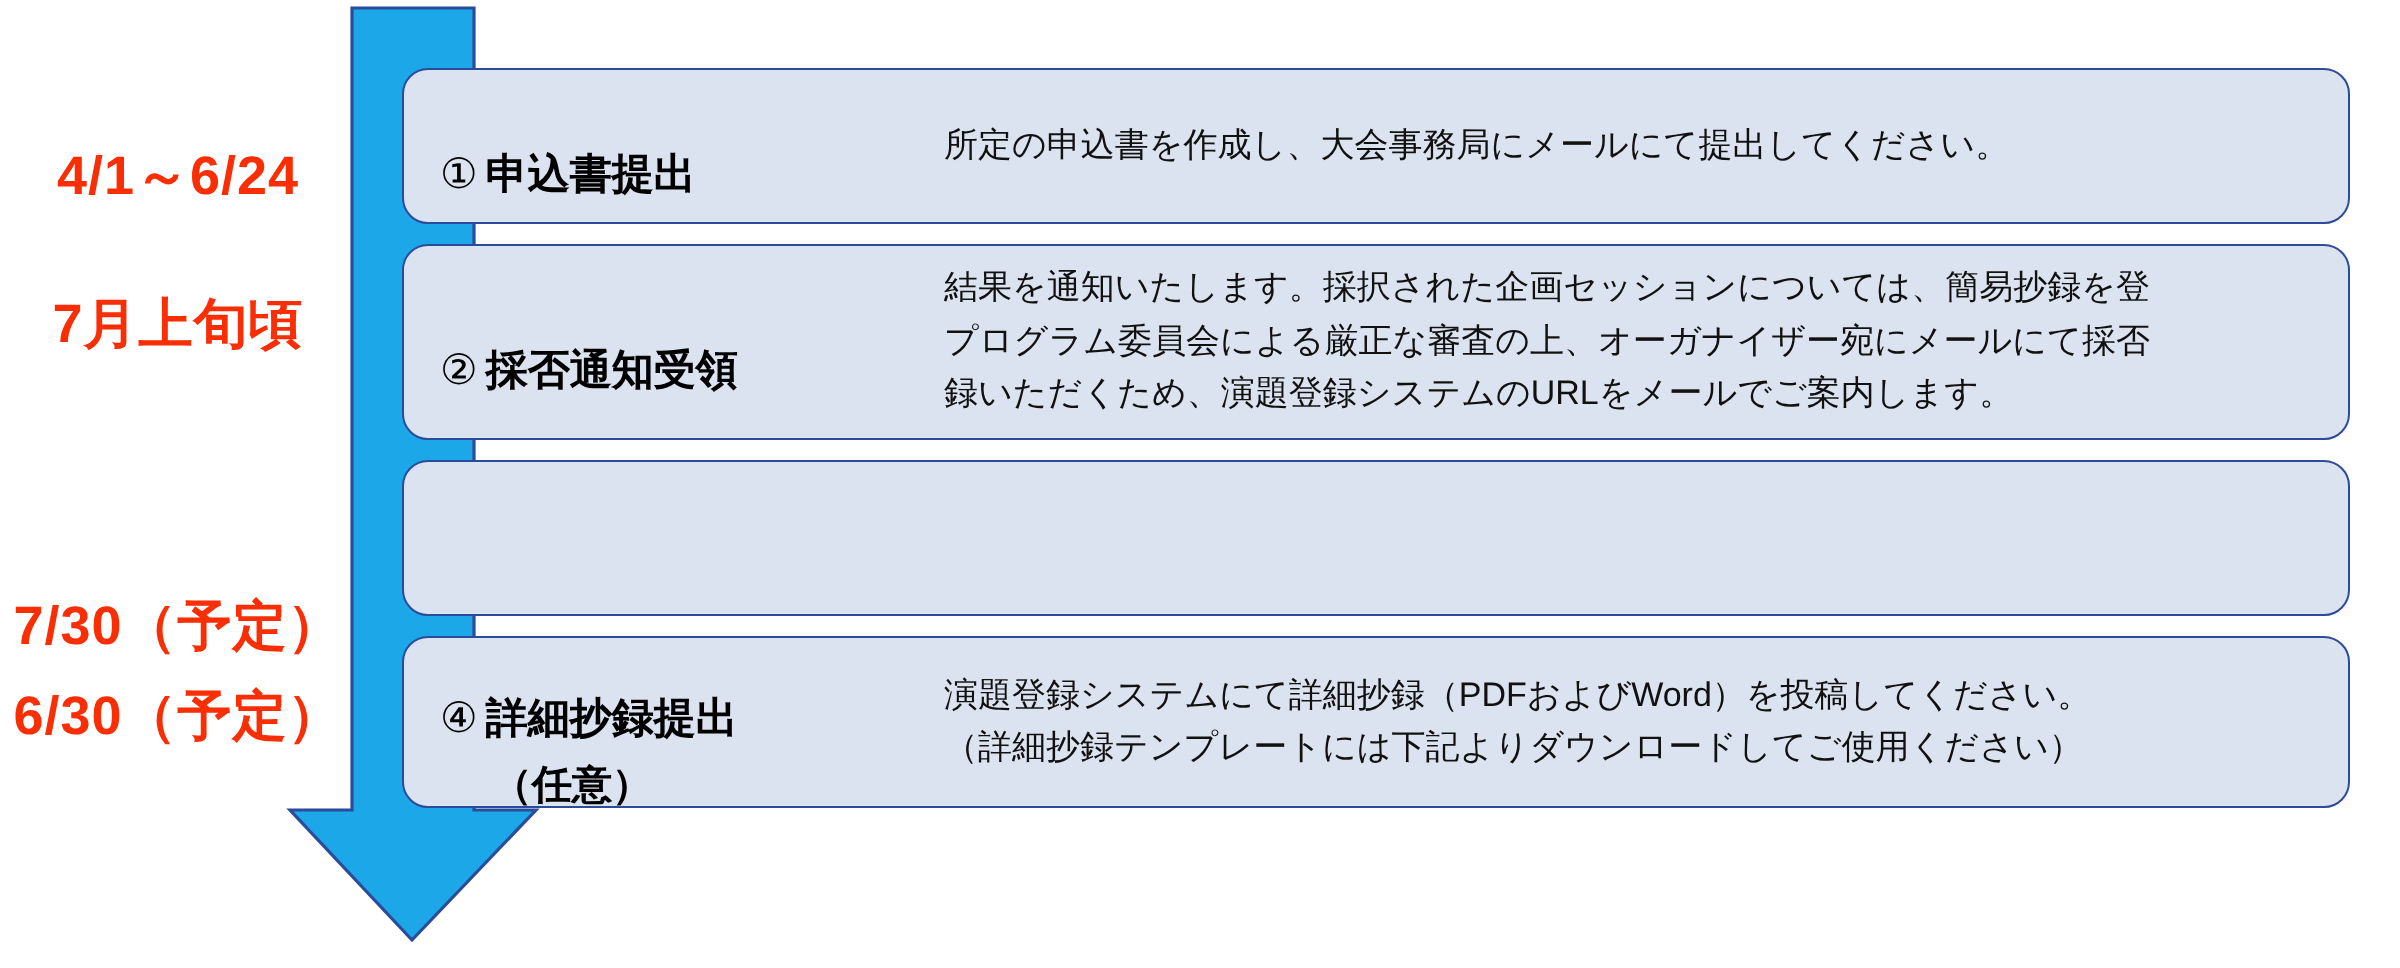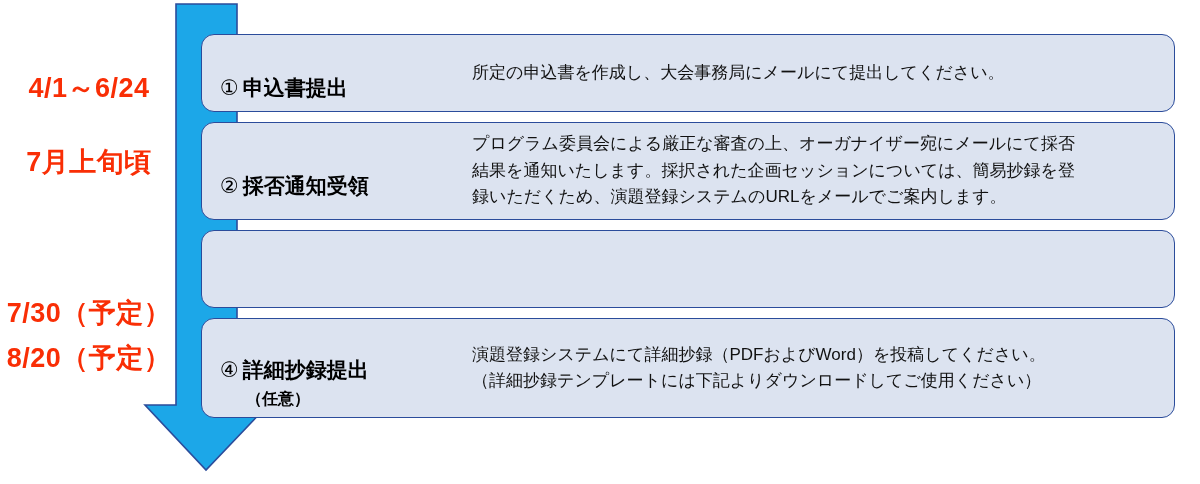--- a/index.html
+++ b/index.html
@@ -60,21 +60,21 @@
     font-weight: bold;
     color: #000000;
     white-space: nowrap;
     line-height: 1.25;
   }
   .step-title .num {
     font-weight: normal;
     margin-right: 4px;
   }
   .step-subtitle {
-    font-size: 16px;
+    font-size: 20px;
     font-weight: bold;
     color: #000000;
     margin-top: 6px;
     padding-left: 26px;
     white-space: nowrap;
   }
 
   .step-body-col {
     flex: 1 1 auto;
     padding-right: 16px;
@@ -83,59 +83,59 @@
     font-size: 17px;
     color: #111111;
     line-height: 1.55;
     white-space: nowrap;
   }
 
   
   #step-box-1 { top: 34px;  height: 78px; }
   #step-box-2 { top: 122px; height: 98px; }
   #step-box-3 { top: 230px; height: 78px; }
-  #step-box-4 { top: 318px; height: 100px; }
+  #step-box-4 { top: 318px; height: 86px; }
 
   #date-label-1 { top: 70px; }
   #date-label-2 { top: 144px; }
   #date-label-3 { top: 250px; margin-top: 45px; }
   #date-label-4 { top: 340px; }
 </style>
 </head>
 <body>
 
 <svg id="arrow-layer" viewBox="0 0 1200 484" xmlns="http://www.w3.org/2000/svg">
   <polygon points="176,4 237,4 237,405 268,405 206,470 145,405 176,405" fill="#1CA7E8" stroke="#2B4C9B" stroke-width="1.6"></polygon>
 </svg>
 
 <div class="date-label" id="date-label-1">4/1～6/24</div>
 <div class="date-label" id="date-label-2">7月上旬頃</div>
 <div class="date-label" id="date-label-3">7/30（予定）</div>
-<div class="date-label" id="date-label-4">8/20（予定）</div>
+<div class="date-label" id="date-label-4">6/30（予定）</div>
 
 <div class="step-box" id="step-box-1">
   <div class="step-title-col">
     <div class="step-title">
       <span class="num">①</span><span>申込書提出</span>
     </div>
   </div>
   <div class="step-body-col">
     <div class="body-line">所定の申込書を作成し、大会事務局にメールにて提出してください。</div>
   </div>
 </div>
 
 <div class="step-box" id="step-box-2">
   <div class="step-title-col">
     <div class="step-title">
       <span class="num">②</span><span>採否通知受領</span>
     </div>
   </div>
   <div class="step-body-col">
+    <div class="body-line">結果を通知いたします。採択された企画セッションについては、簡易抄録を登</div>
     <div class="body-line">プログラム委員会による厳正な審査の上、オーガナイザー宛にメールにて採否</div>
-    <div class="body-line">結果を通知いたします。採択された企画セッションについては、簡易抄録を登</div>
     <div class="body-line">録いただくため、演題登録システムのURLをメールでご案内します。</div>
   </div>
 </div>
 
 <div class="step-box" id="step-box-3">
 </div>
 
 <div class="step-box" id="step-box-4">
   <div class="step-title-col">
     <div class="step-title">

